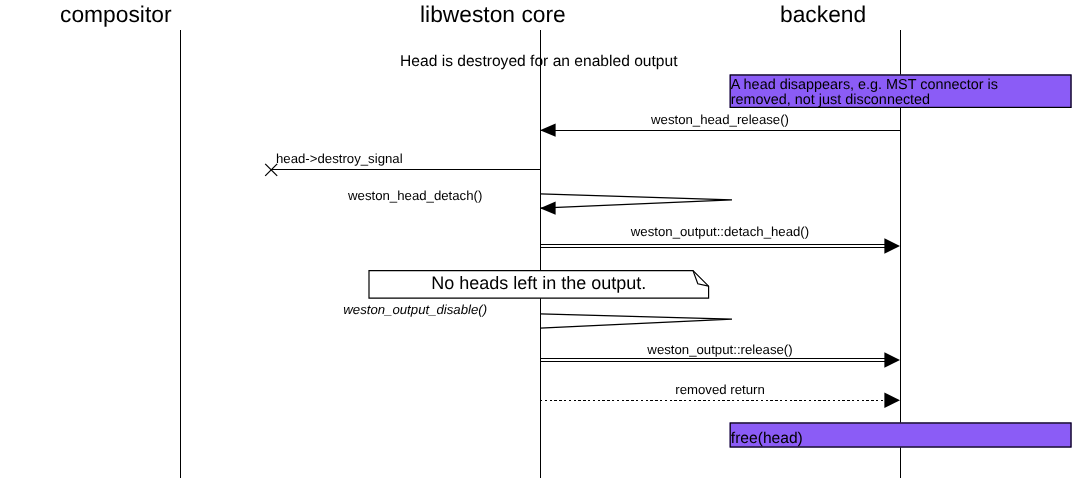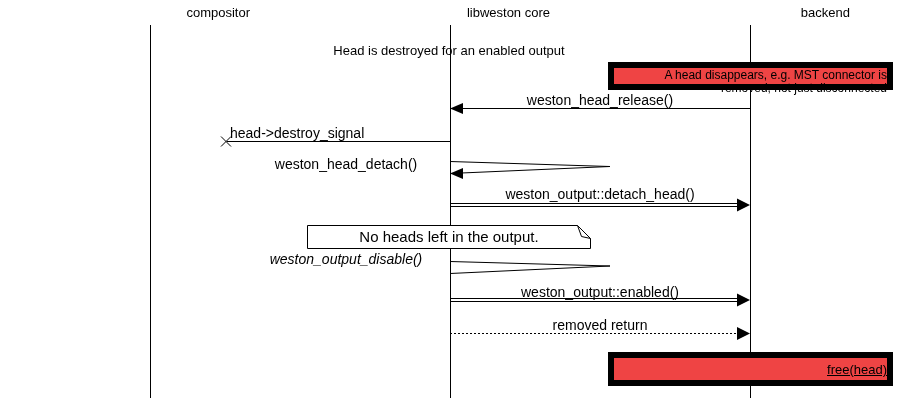--- a/index.html
+++ b/index.html
@@ -7,39 +7,39 @@
     position:relative;
     width:900px;height:403px;
     background:#fff;
     font-family:"Liberation Sans", sans-serif;
     color:#000;
     overflow:hidden;
   }
   svg.underlay{position:absolute;left:0;top:0;}
   .lifeline-label{
     position:absolute;top:5px;width:200px;
-    text-align:right;font-size:13px;line-height:16px;white-space:nowrap;
+    text-align:left;font-size:19px;line-height:16px;white-space:nowrap;
   }
   .divider{
     position:absolute;left:75px;width:748px;height:14px;
     display:flex;align-items:center;flex-direction:column;
   }
   .divider .seg{flex:1;height:0;border-top:1px dotted #000;}
   .divider .divider-label{
     flex:0 0 auto;font-size:13px;line-height:14px;white-space:nowrap;padding:0 1px;
   }
   .msg-label{
-    position:absolute;font-size:14px;line-height:13px;white-space:nowrap;
+    position:absolute;font-size:11px;line-height:13px;white-space:nowrap;
   }
   .msg-label.center{text-align:center;}
   .msg-label.right{text-align:center;}
   .box{
     position:absolute;box-sizing:border-box;
-    background:#ef4444;border:6px solid #000000;
-    font-size:13px;text-align:right;
+    background:#8b5cf6;border:1px solid #000000;
+    font-size:13px;text-align:left;
   }
   .note-text{
     position:absolute;font-size:15px;line-height:16px;text-align:center;white-space:nowrap;
   }
   .box .bline{font-size:12px;line-height:13px;white-space:nowrap;}
 </style>
 </head>
 <body>
 
 <div id="canvas">
@@ -105,20 +105,20 @@
   <div class="msg-label" style="left:230px;top:127px;">head-&gt;destroy_signal</div>
 
   <div class="msg-label right" style="left:246px;width:200px;top:158px;">weston_head_detach()</div>
 
   <div class="msg-label center" style="left:450px;width:300px;top:188px;">weston_output::detach_head()</div>
 
   <div class="note-text" style="left:308px;width:282px;top:229px;">No heads left in the output.</div>
 
   <div class="msg-label right" style="left:246px;width:200px;top:253px;font-style:italic;">weston_output_disable()</div>
 
-  <div class="msg-label center" style="left:450px;width:300px;top:286px;">weston_output::enabled()</div>
+  <div class="msg-label center" style="left:450px;width:300px;top:286px;">weston_output::release()</div>
 
   <div class="msg-label center" style="left:450px;width:300px;top:319px;">removed return</div>
 
-  <div class="box" style="left:608px;top:352px;width:285px;height:34px;line-height:23px;text-decoration:underline;">free(head)</div>
+  <div class="box" style="left:608px;top:352px;width:285px;height:21px;line-height:23px;">free(head)</div>
 
 
 </div>
 
 </body></html>

